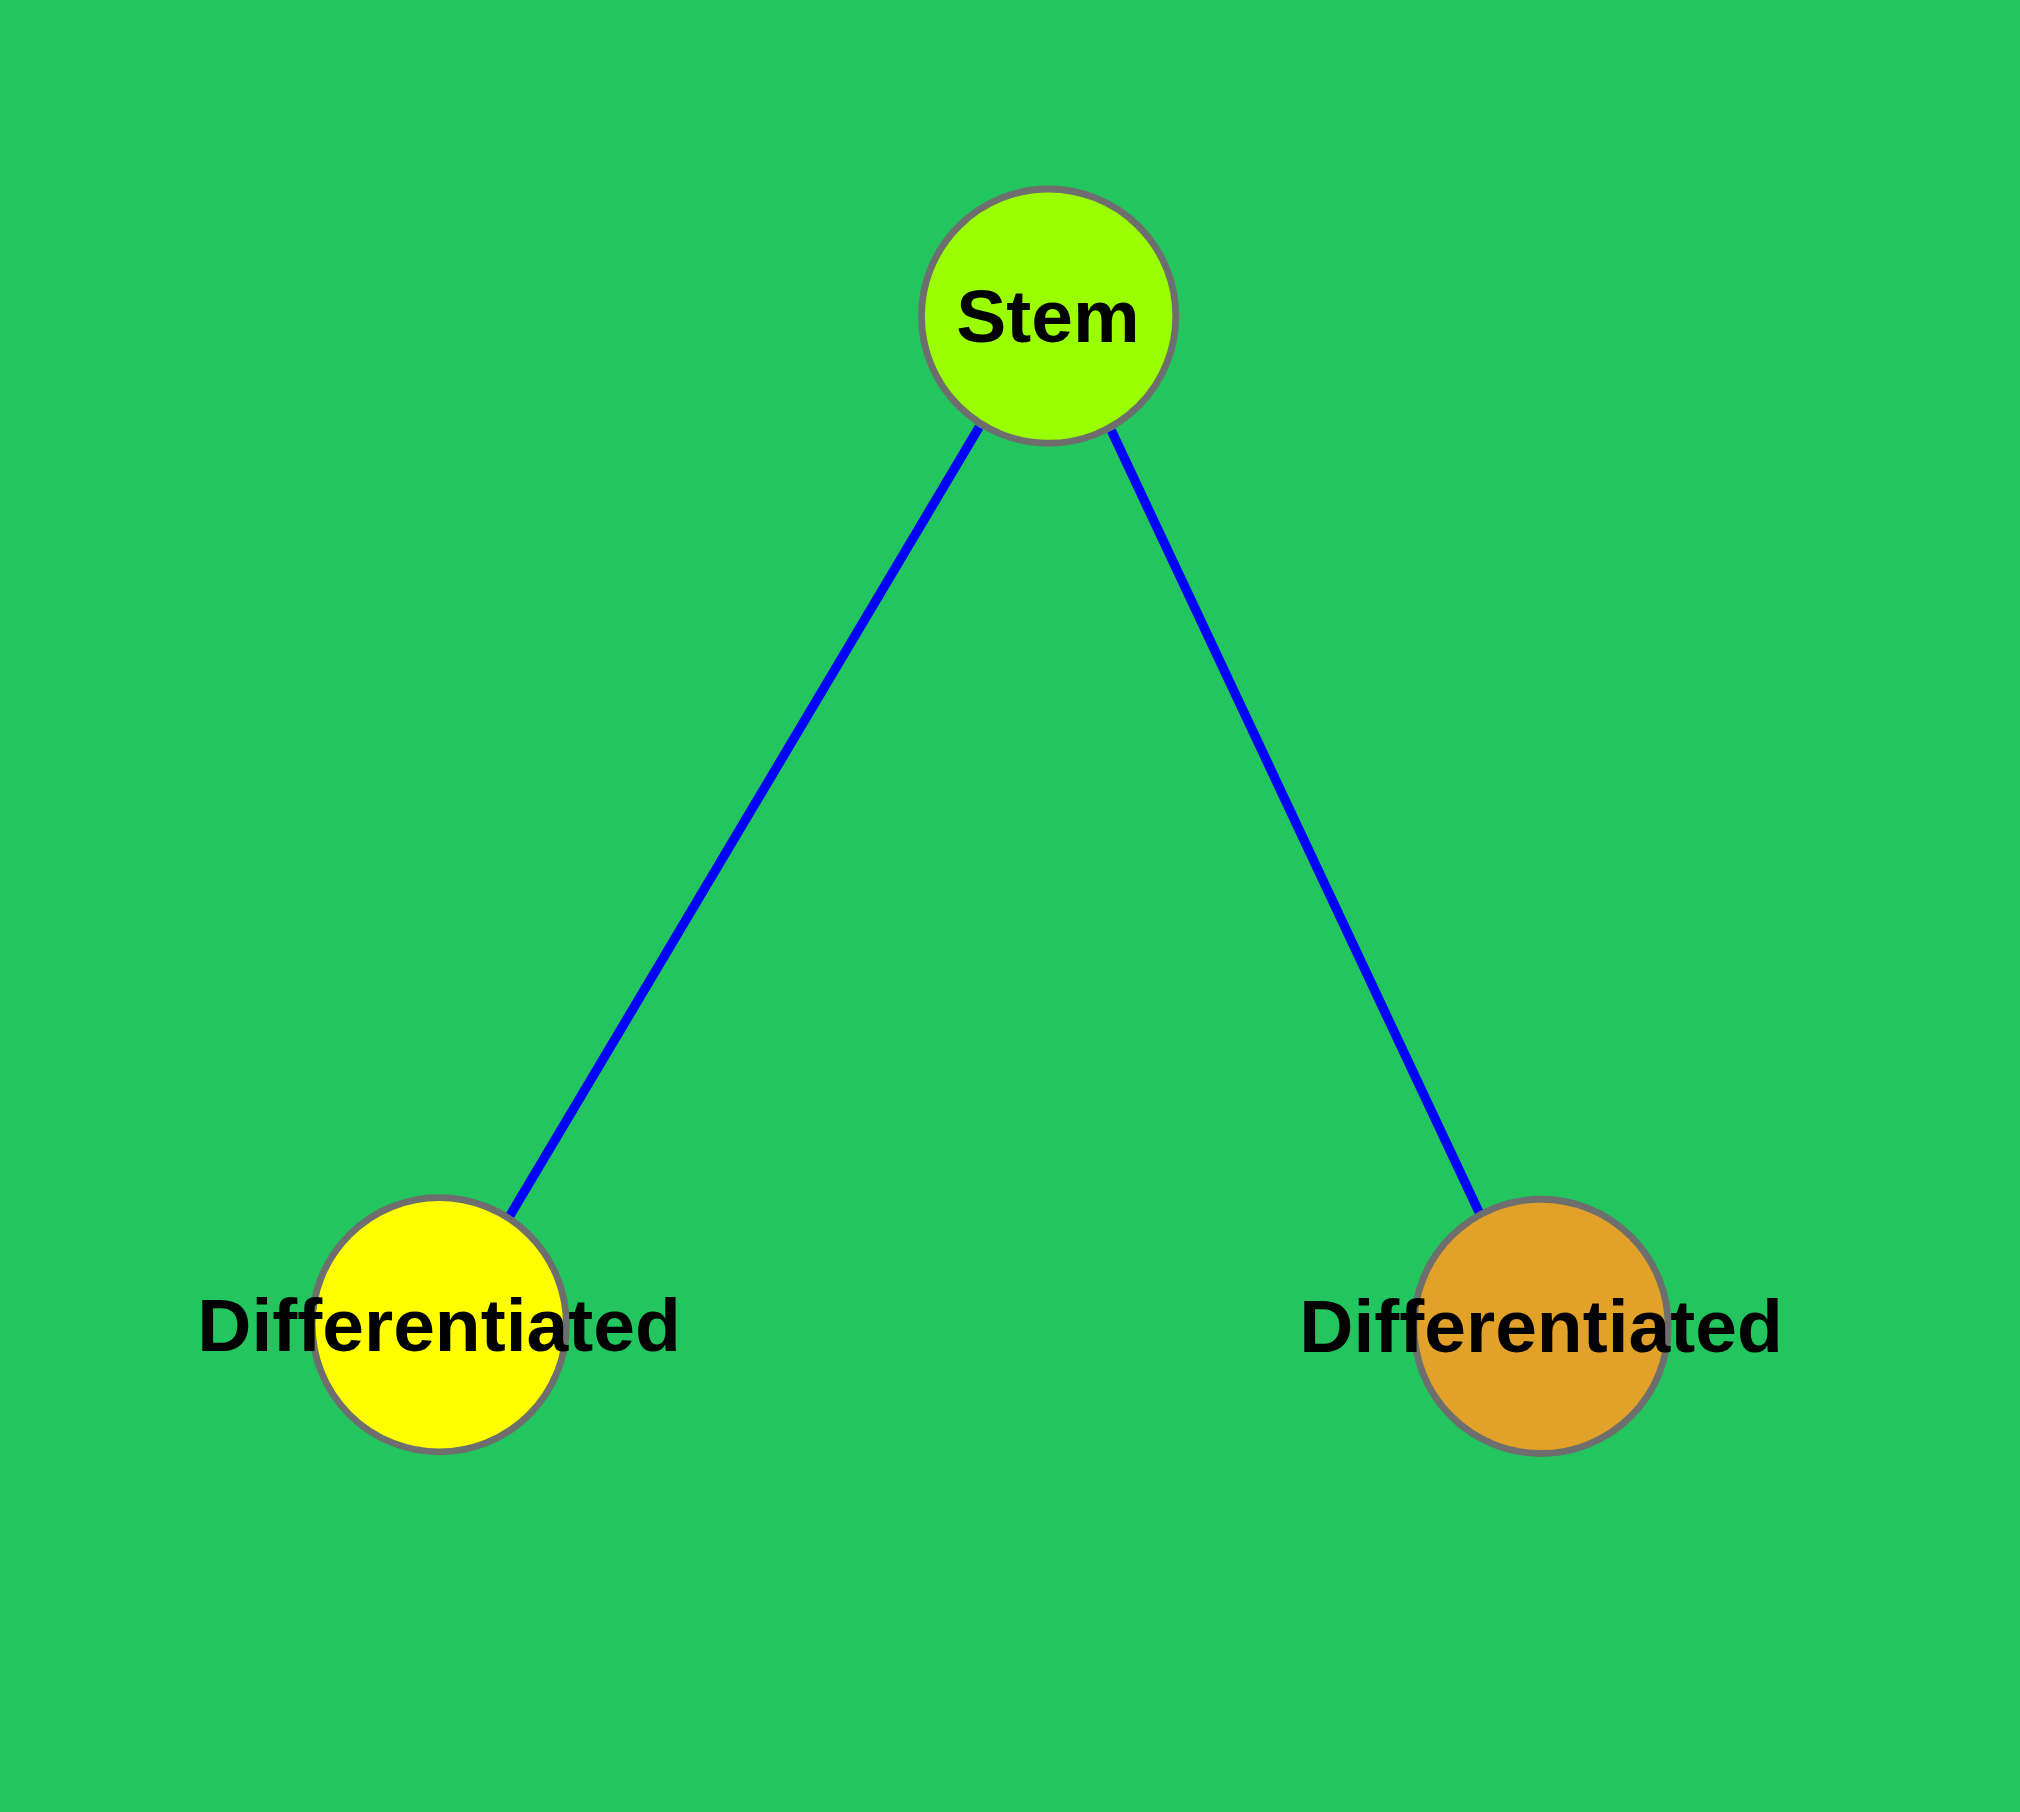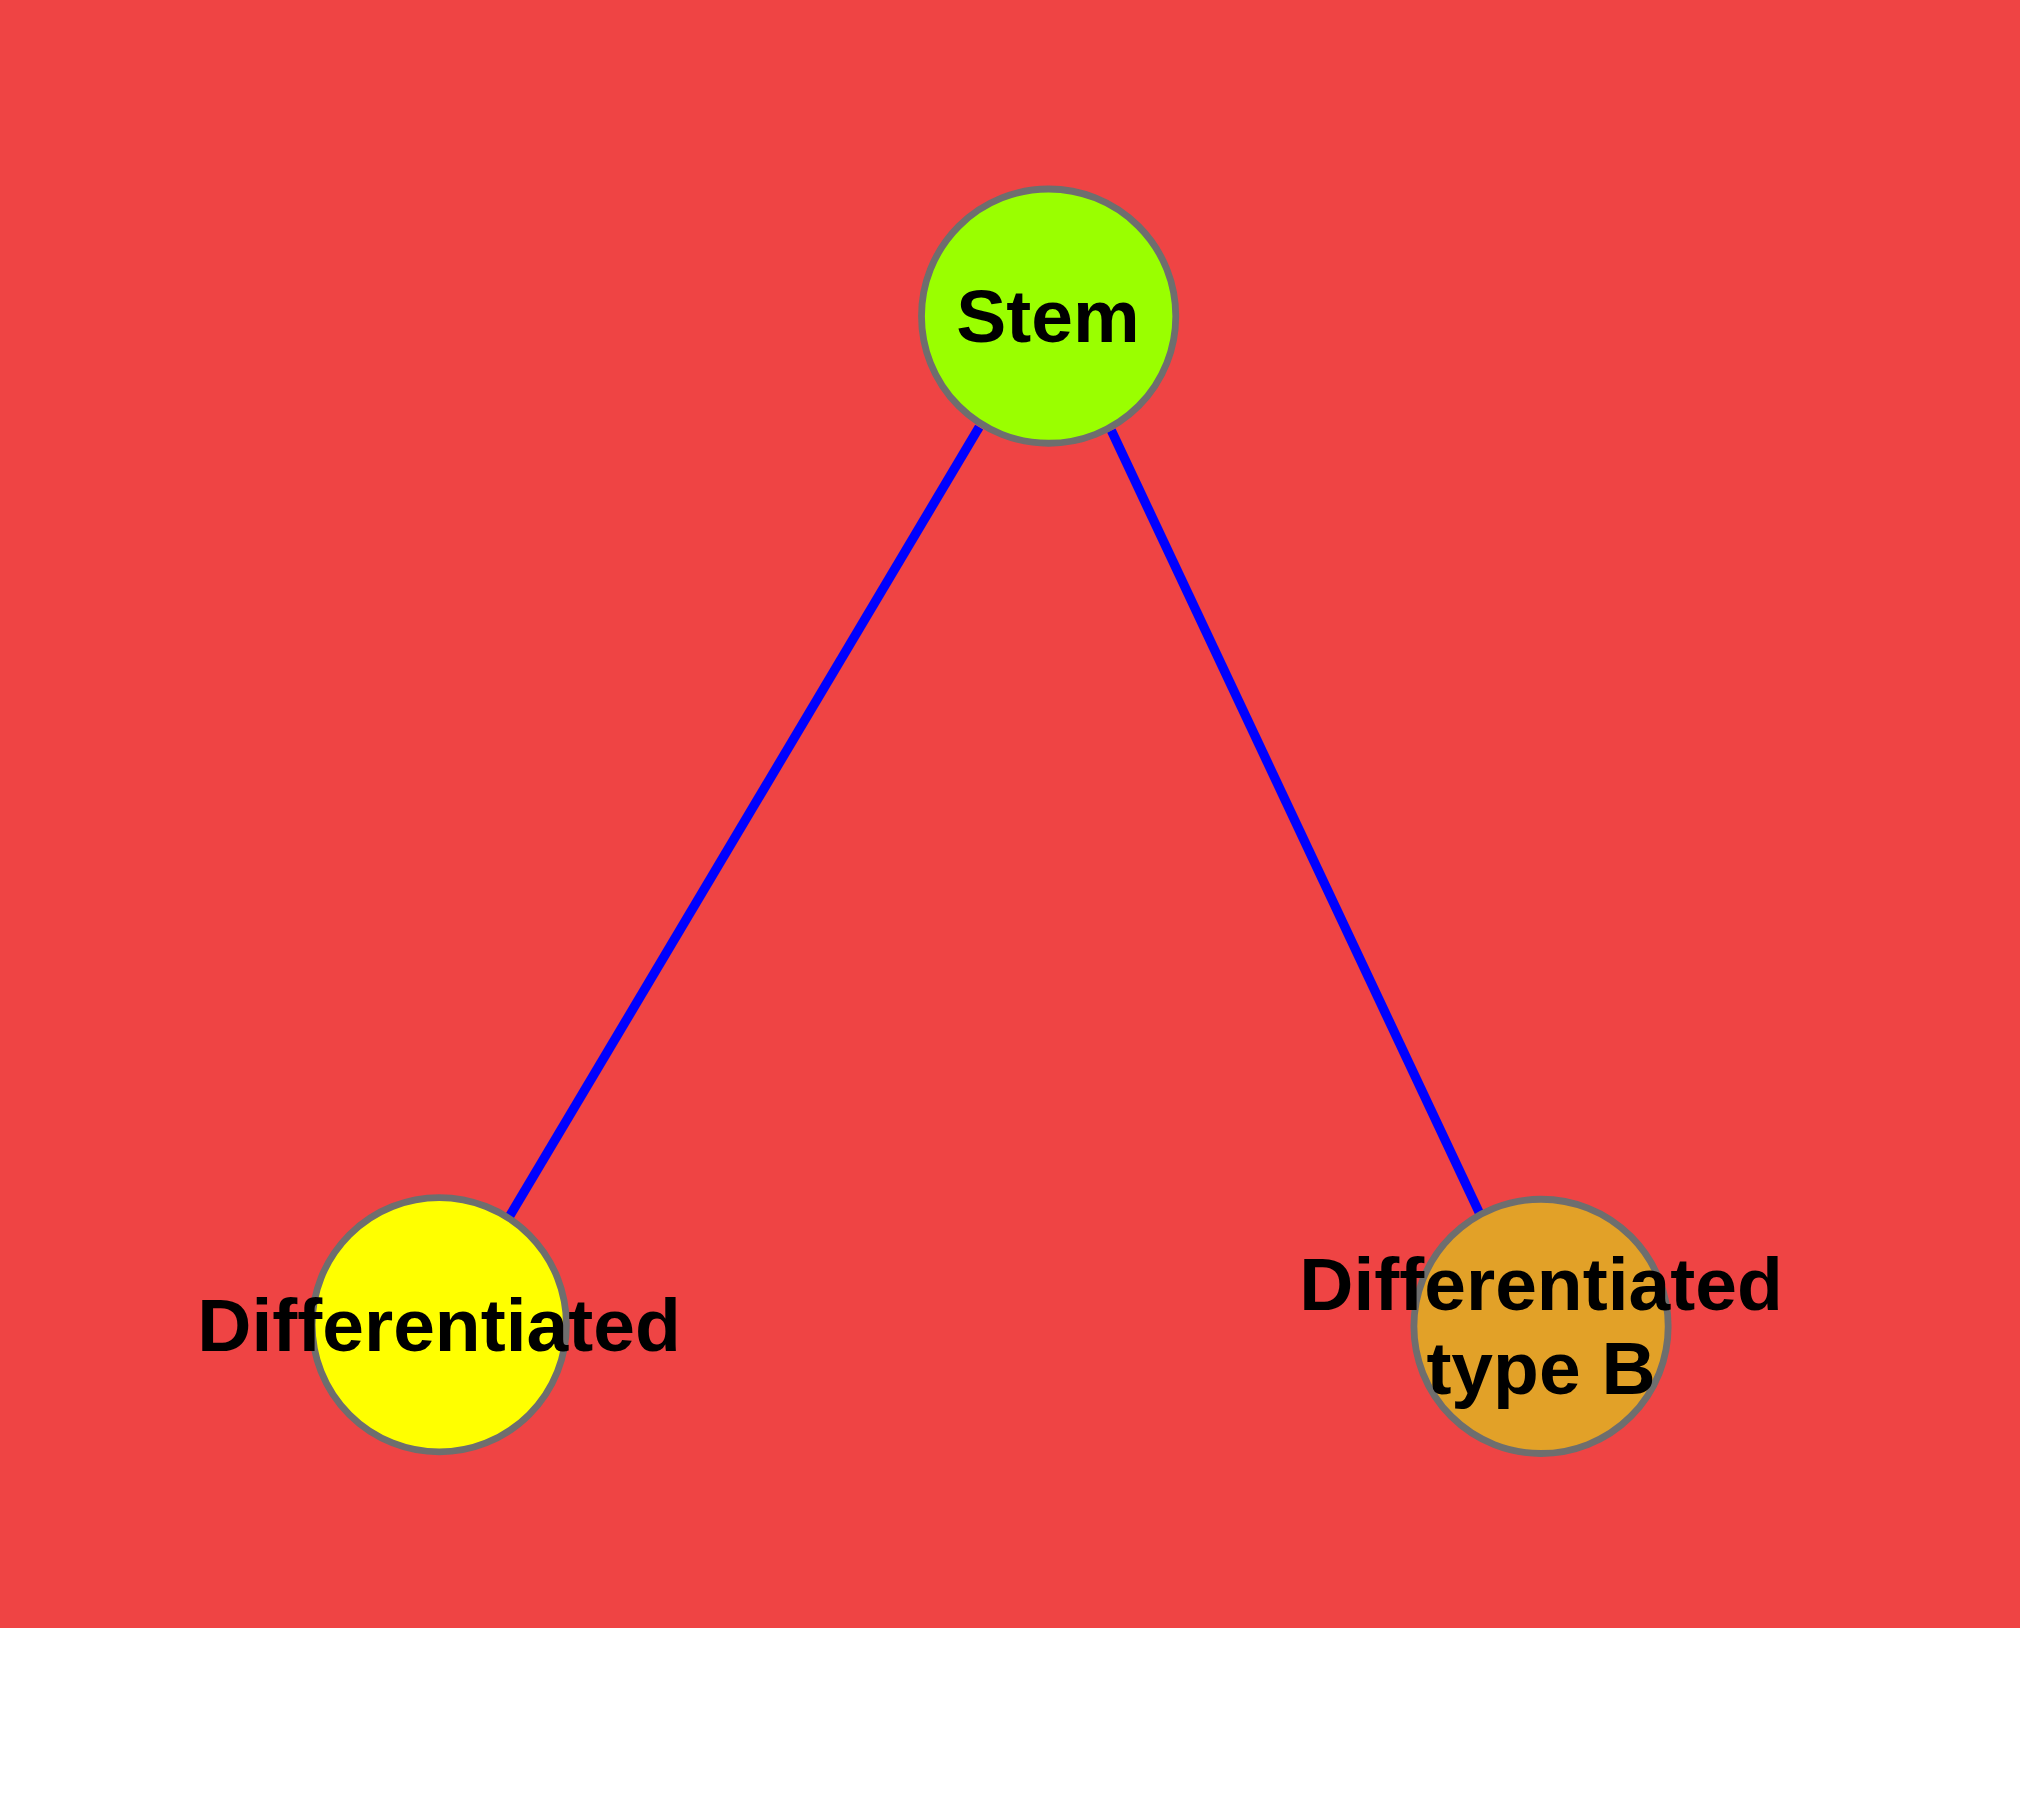--- a/index.html
+++ b/index.html
@@ -3,22 +3,22 @@
 <meta charset="utf-8">
 <style>
   html, body {
     margin: 0;
     padding: 0;
     background: #ffffff;
   }
   #canvas {
     position: relative;
     width: 2021px;
-    height: 1628px;
-    background: #ef4444;
+    height: 1812px;
+    background: #22c55e;
     overflow: hidden;
     font-family: "Liberation Sans", sans-serif;
   }
   #graph-svg {
     position: absolute;
     left: 0;
     top: 0;
     width: 2021px;
     height: 1812px;
   }
@@ -76,17 +76,16 @@
   <div class="node-label" id="label-stem">
     <span class="label-line">Stem</span>
   </div>
 
   <div class="node-label" id="label-diff-a">
     <span class="label-line">Differentiated</span>
   </div>
 
   <div class="node-label" id="label-diff-b">
     <span class="label-line">Differentiated</span>
-    <span class="label-line">type B</span>
   </div>
 
 </div>
 
 
 </body></html>

